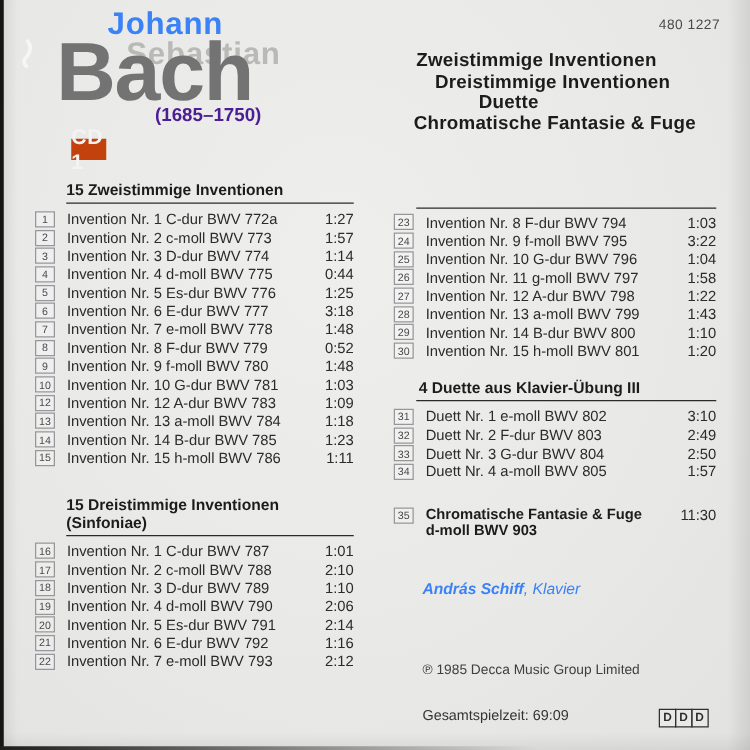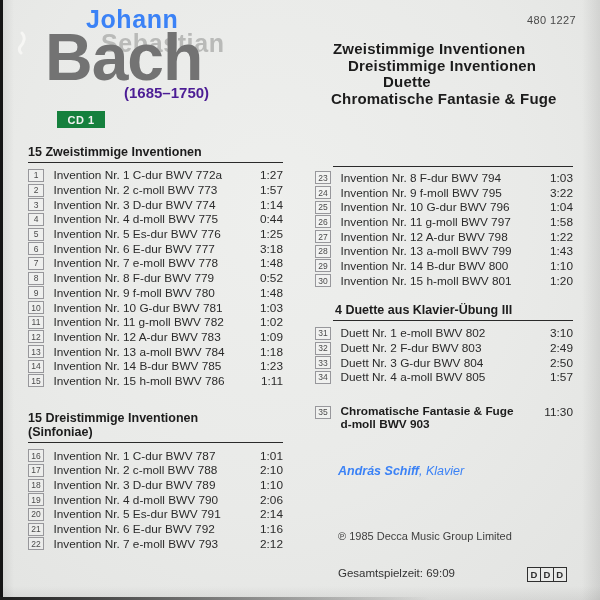--- a/index.html
+++ b/index.html
@@ -19,40 +19,40 @@
   .scan-mark{position:absolute;left:13px;top:31px;}
 
   
   .name-first{position:absolute;left:86px;top:5px;font-size:25px;font-weight:bold;
     color:#3b82f6;letter-spacing:0.6px;}
   .name-middle{position:absolute;left:101px;top:29px;font-size:25px;font-weight:bold;
     color:#b9bab8;letter-spacing:0.6px;z-index:1;}
   .name-last{position:absolute;left:45px;top:24px;font-size:66px;font-weight:bold;
     color:#737373;letter-spacing:-1px;z-index:2;line-height:1;}
   .dates{position:absolute;left:124px;top:84px;font-size:15px;font-weight:bold;color:#4c1d95;z-index:3;}
-  .cd-badge{position:absolute;left:57px;top:111px;width:48px;height:17px;background:#15803d;
-    color:#f3f3f3;font-size:11px;font-weight:bold;display:flex;align-items:center;justify-content:center;
+  .cd-badge{position:absolute;left:57px;top:111px;width:28px;height:17px;background:#c2410c;
+    color:#f3f3f3;font-size:17px;font-weight:bold;display:flex;align-items:center;justify-content:center;
     letter-spacing:0.5px;}
   .catalog{position:absolute;left:527px;top:14px;font-size:11px;color:#4a4a4a;letter-spacing:0.4px;}
 
   
   .works{position:absolute;left:331px;top:41px;width:250px;font-weight:bold;
     font-size:15px;line-height:16.5px;color:#1c1c1c;letter-spacing:0.2px;}
   .works .w1{margin-left:2px;}
   .works .w2{margin-left:17px;}
   .works .w3{margin-left:52px;}
   .works .w4{margin-left:0px;}
 
   
   .col{position:absolute;font-size:11.8px;}
   .col-left{left:28px;top:145px;width:255px;}
   .col-right{left:315px;top:160px;width:258px;}
 
   .sec-head{font-weight:bold;font-size:12.5px;color:#1c1c1c;line-height:14px;
-    padding-bottom:3px;border-bottom:1.5px solid #2a2a2a;margin-bottom:5px;}
+    margin-left:25px;padding-bottom:3px;border-bottom:1.5px solid #2a2a2a;margin-bottom:5px;}
   .col-right .sec-head{margin-left:18px;padding-left:2px;}
   .cont-rule{margin-top:6px;margin-left:18px;border-top:1.5px solid #2a2a2a;margin-bottom:3.5px;}
   .gap23{margin-top:23px;}
   .gap15{margin-top:15px;}
 
   .track-row{height:14.7px;display:flex;align-items:center;}
   .tracknum{flex:0 0 14px;height:11px;border:1px solid #97979b;color:#4b4b4b;
     font-size:8.5px;display:flex;align-items:center;justify-content:center;margin-right:9.5px;
     background:rgba(255,255,255,0.25);}
   .tracktitle{flex:1;white-space:nowrap;color:#2b2b2b;}
@@ -145,25 +145,20 @@
         <span class="tracknum">9</span>
         <span class="tracktitle">Invention Nr. 9 f-moll BWV 780</span>
         <span class="tracktime">1:48</span>
       </div>
       <div class="track-row">
         <span class="tracknum">10</span>
         <span class="tracktitle">Invention Nr. 10 G-dur BWV 781</span>
         <span class="tracktime">1:03</span>
       </div>
       <div class="track-row">
-        <span class="tracknum">11</span>
-        <span class="tracktitle">Invention Nr. 11 g-moll BWV 782</span>
-        <span class="tracktime">1:02</span>
-      </div>
-      <div class="track-row">
         <span class="tracknum">12</span>
         <span class="tracktitle">Invention Nr. 12 A-dur BWV 783</span>
         <span class="tracktime">1:09</span>
       </div>
       <div class="track-row">
         <span class="tracknum">13</span>
         <span class="tracktitle">Invention Nr. 13 a-moll BWV 784</span>
         <span class="tracktime">1:18</span>
       </div>
       <div class="track-row">

